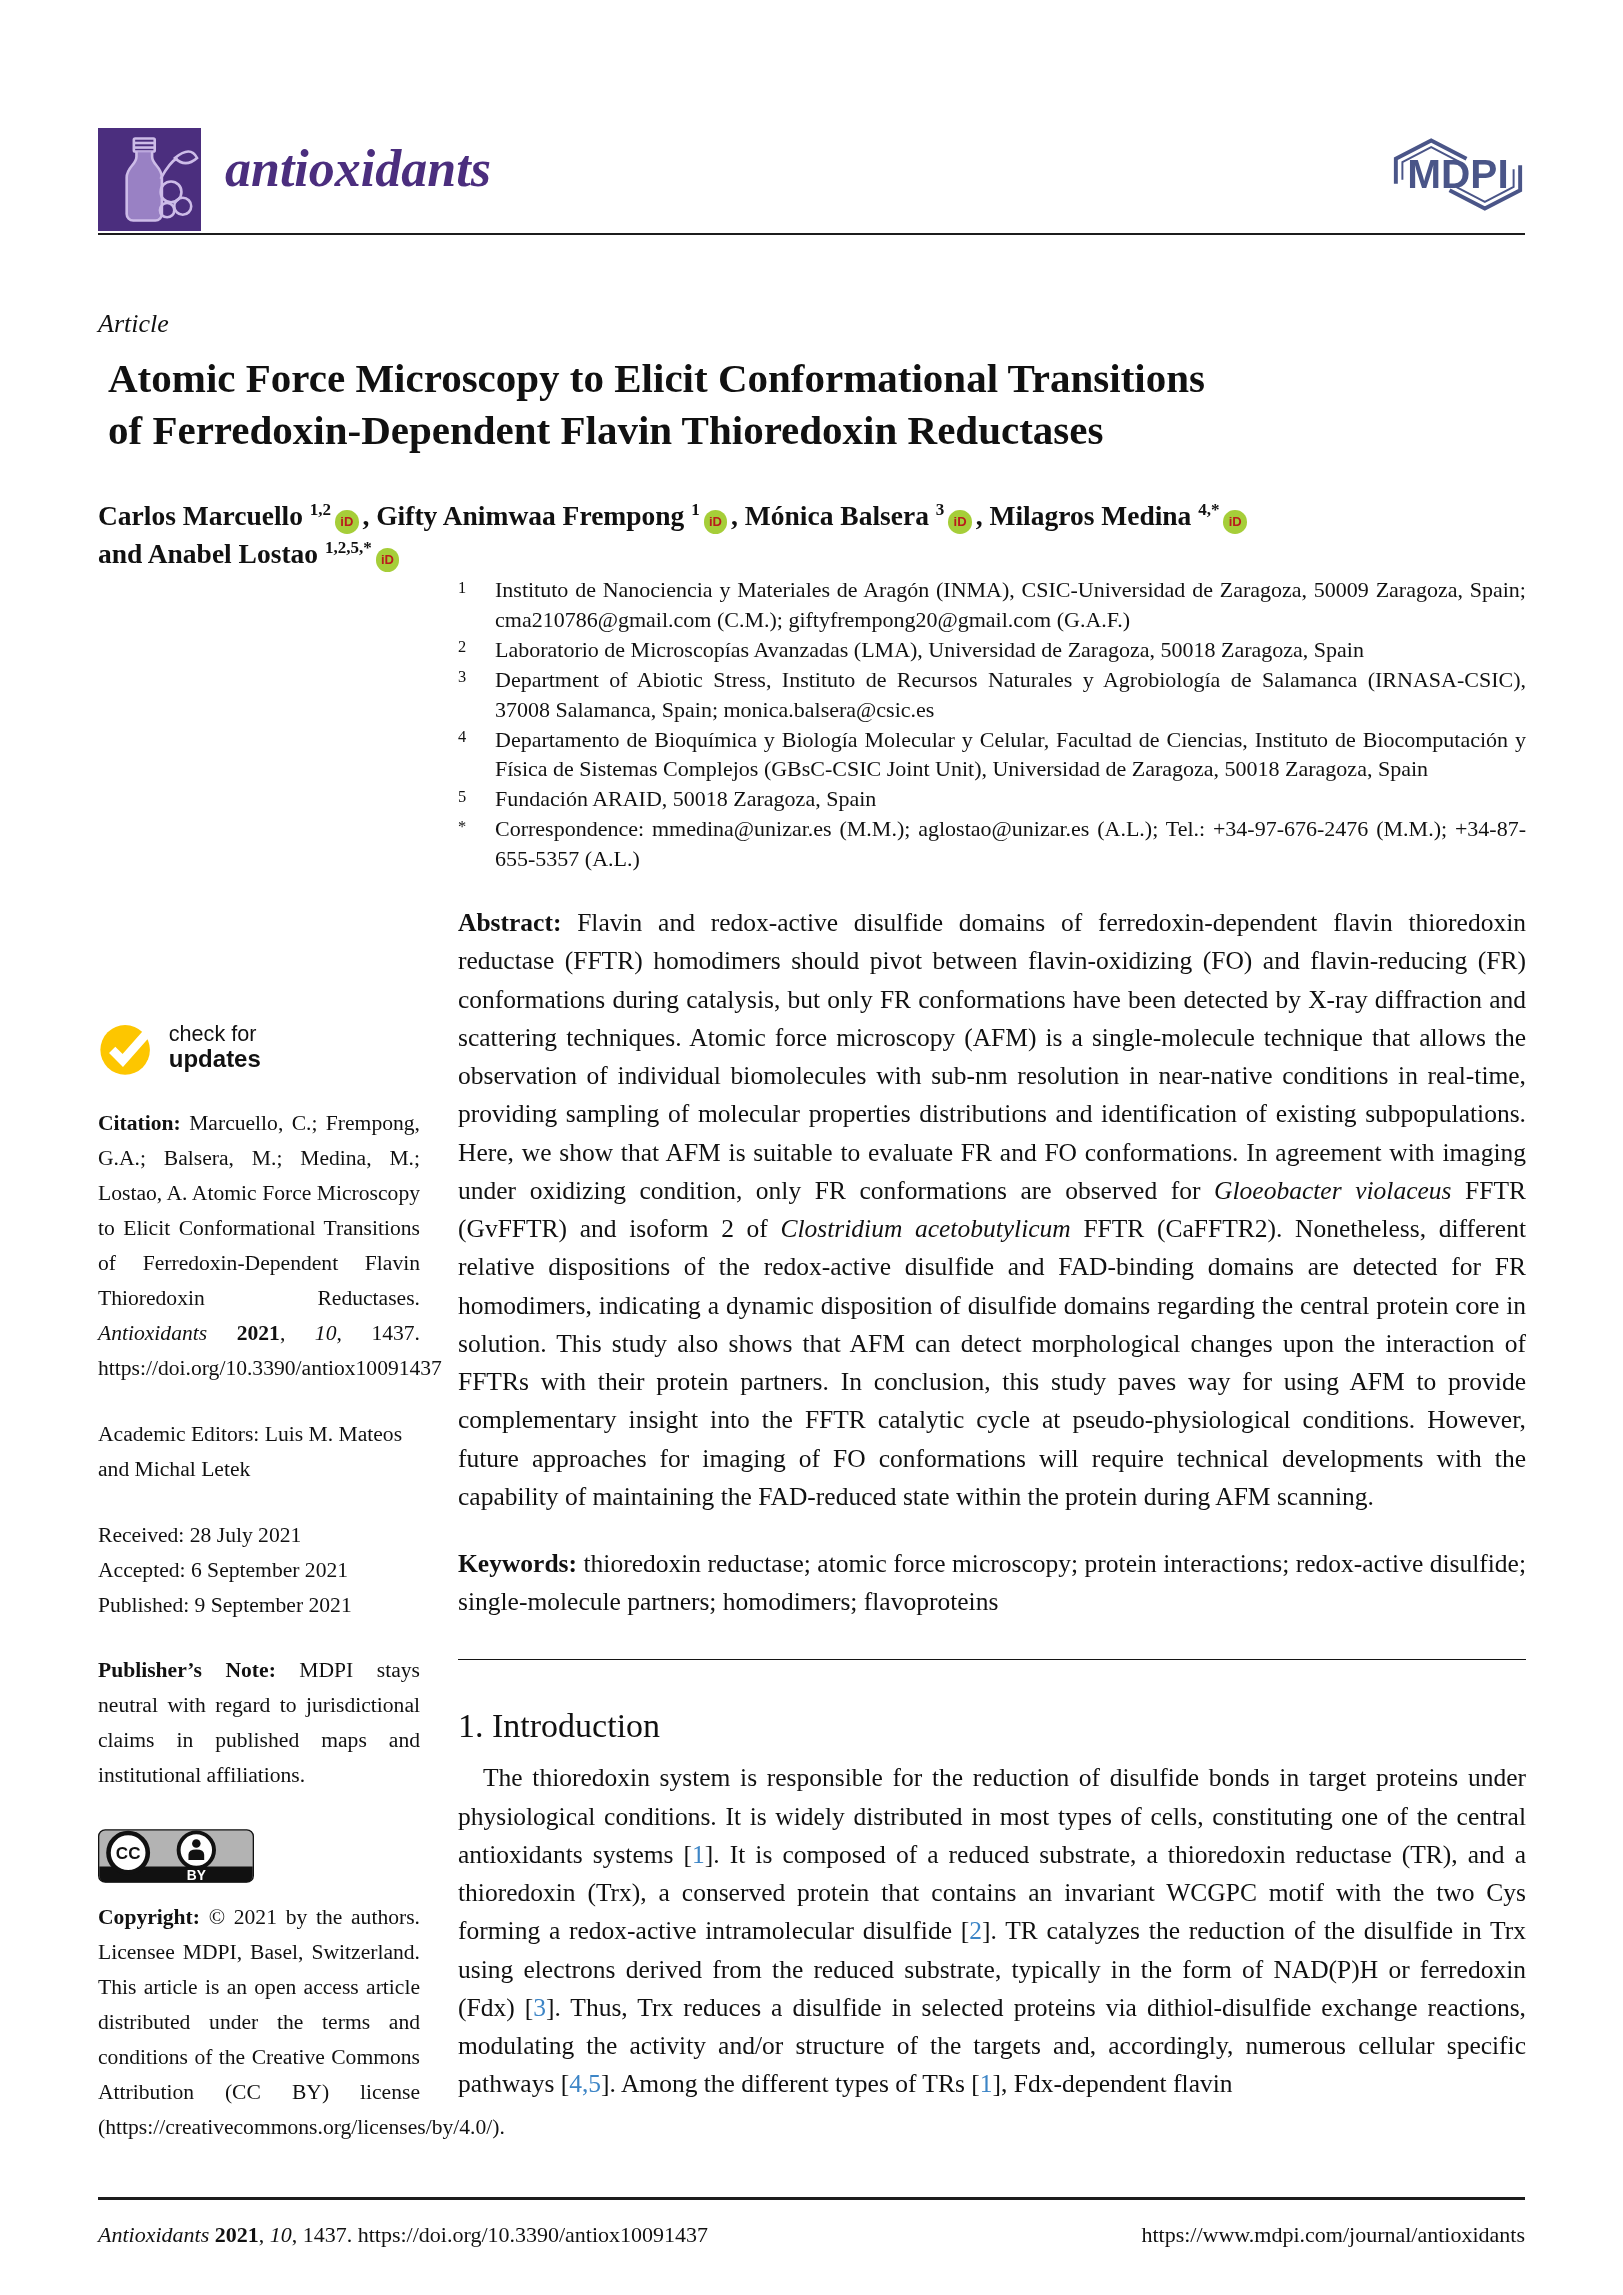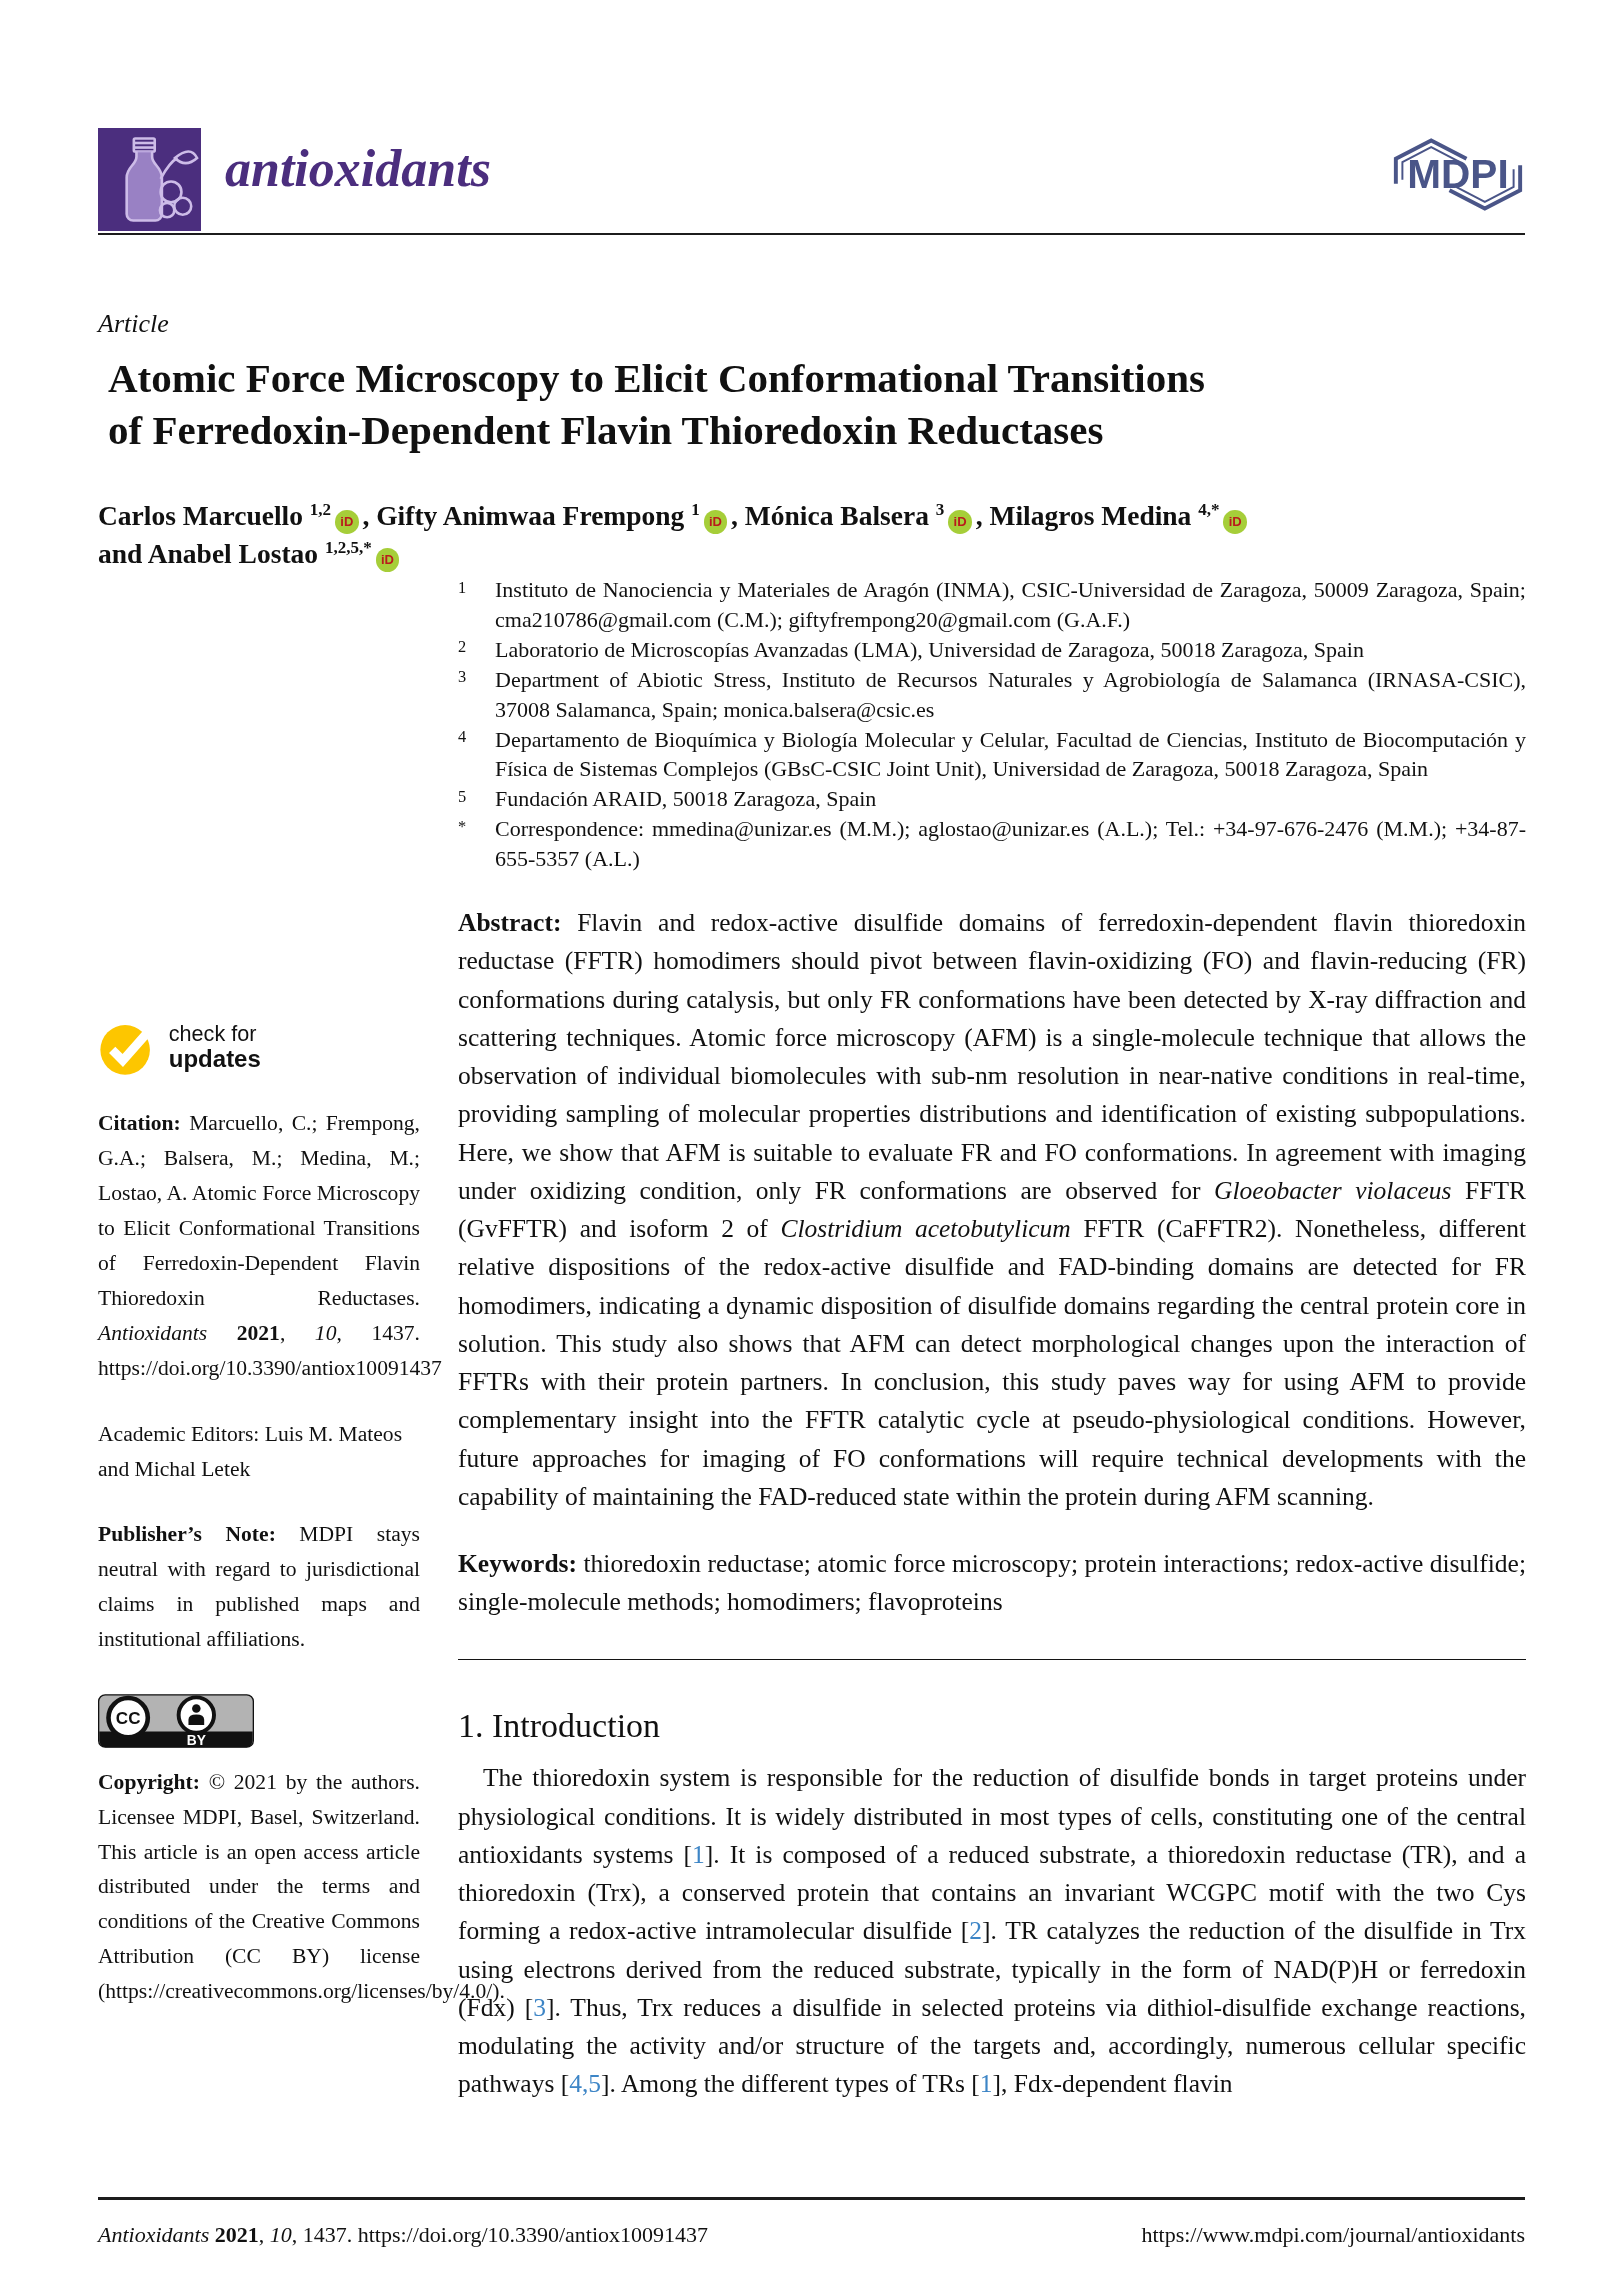--- a/index.html
+++ b/index.html
@@ -112,20 +112,25 @@
       <span class="check-text">
         <span class="c1">check for</span>
         <span class="c2">updates</span>
       </span>
     </div>
 
     <div class="citation"><span class="b">Citation: </span><span>Marcuello, C.; Frempong, G.A.; Balsera, M.; Medina, M.; Lostao, A. Atomic Force Microscopy to Elicit Conformational Transitions of Ferredoxin-Dependent Flavin Thioredoxin Reductases. </span><span class="i">Antioxidants </span><span class="b">2021</span><span>, </span><span class="i">10</span><span>, 1437. https://doi.org/10.3390/antiox10091437</span></div>
 
     <div class="editors">Academic Editors: Luis M. Mateos and Michal Letek</div>
 
+    <div class="dates">
+      <div>Received: 28 July 2021</div>
+      <div>Accepted: 6 September 2021</div>
+      <div>Published: 9 September 2021</div>
+    </div>
 
     <div class="pubnote"><span class="b">Publisher’s Note: </span><span>MDPI stays neutral with regard to jurisdictional claims in published maps and institutional affiliations.</span></div>
 
     <div class="ccbadge">
       <svg width="156" height="54" viewBox="0 0 238 82" style="font-size:33px">
         <rect x="1" y="1" width="236" height="80" rx="10" fill="#B3B3B3" stroke="#111" stroke-width="2"></rect>
         <path d="M2 57 h234 v14 a10 10 0 0 1 -10 10 H12 a10 10 0 0 1 -10 -10 Z" fill="#111"></path>
         <circle cx="46" cy="36" r="30" fill="#fff" stroke="#111" stroke-width="7"></circle>
         <text x="46" y="46" text-anchor="middle" font-family="Liberation Sans, sans-serif" font-weight="bold" font-size="26" fill="#111">CC</text>
         <circle cx="150" cy="32" r="27" fill="#fff" stroke="#111" stroke-width="6"></circle>
@@ -168,21 +173,21 @@
         </div>
 
         <div class="aff-row">
           <span class="aff-marker">*</span>
           <span class="aff-text">Correspondence: mmedina@unizar.es (M.M.); aglostao@unizar.es (A.L.); Tel.: +34-97-676-2476 (M.M.); +34-87-655-5357 (A.L.)</span>
         </div>
       </div>
 
     <p class="abstract"><span class="b">Abstract: </span><span>Flavin and redox-active disulfide domains of ferredoxin-dependent flavin thioredoxin reductase (FFTR) homodimers should pivot between flavin-oxidizing (FO) and flavin-reducing (FR) conformations during catalysis, but only FR conformations have been detected by X-ray diffraction and scattering techniques. Atomic force microscopy (AFM) is a single-molecule technique that allows the observation of individual biomolecules with sub-nm resolution in near-native conditions in real-time, providing sampling of molecular properties distributions and identification of existing subpopulations. Here, we show that AFM is suitable to evaluate FR and FO conformations. In agreement with imaging under oxidizing condition, only FR conformations are observed for </span><span class="i">Gloeobacter violaceus</span><span> FFTR (GvFFTR) and isoform 2 of </span><span class="i">Clostridium acetobutylicum</span><span> FFTR (CaFFTR2). Nonetheless, different relative dispositions of the redox-active disulfide and FAD-binding domains are detected for FR homodimers, indicating a dynamic disposition of disulfide domains regarding the central protein core in solution. This study also shows that AFM can detect morphological changes upon the interaction of FFTRs with their protein partners. In conclusion, this study paves way for using AFM to provide complementary insight into the FFTR catalytic cycle at pseudo-physiological conditions. However, future approaches for imaging of FO conformations will require technical developments with the capability of maintaining the FAD-reduced state within the protein during AFM scanning.</span></p>
 
-    <p class="keywords"><span class="b">Keywords: </span><span>thioredoxin reductase; atomic force microscopy; protein interactions; redox-active disulfide; single-molecule methods; homodimers; flavoproteins</span></p>
+    <p class="keywords"><span class="b">Keywords: </span><span>thioredoxin reductase; atomic force microscopy; protein interactions; redox-active disulfide; single-molecule partners; homodimers; flavoproteins</span></p>
 
     <div class="kw-divider"></div>
 
     <h2 class="section-heading">1. Introduction</h2>
 
     <p class="body-para"><span>The thioredoxin system is responsible for the reduction of disulfide bonds in target proteins under physiological conditions. It is widely distributed in most types of cells, constituting one of the central antioxidants systems [</span><span class="ref">1</span><span>]. It is composed of a reduced substrate, a thioredoxin reductase (TR), and a thioredoxin (Trx), a conserved protein that contains an invariant WCGPC motif with the two Cys forming a redox-active intramolecular disulfide [</span><span class="ref">2</span><span>]. TR catalyzes the reduction of the disulfide in Trx using electrons derived from the reduced substrate, typically in the form of NAD(P)H or ferredoxin (Fdx) [</span><span class="ref">3</span><span>]. Thus, Trx reduces a disulfide in selected proteins via dithiol-disulfide exchange reactions, modulating the activity and/or structure of the targets and, accordingly, numerous cellular specific pathways [</span><span class="ref">4,5</span><span>]. Among the different types of TRs [</span><span class="ref">1</span><span>], Fdx-dependent flavin</span></p>
   </main>
 
   <div class="footer-rule"></div>
   <div class="footer">

